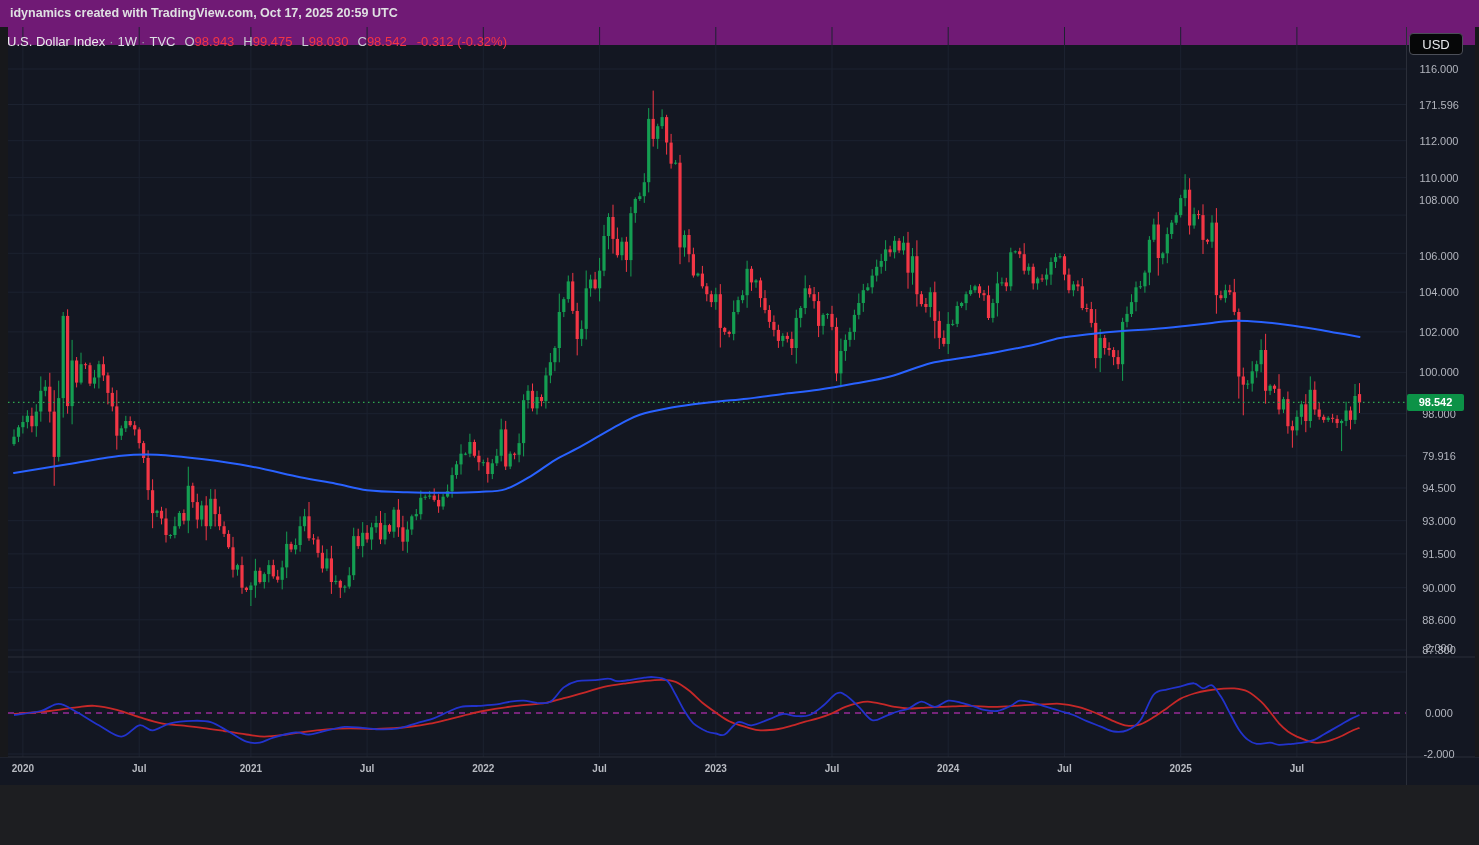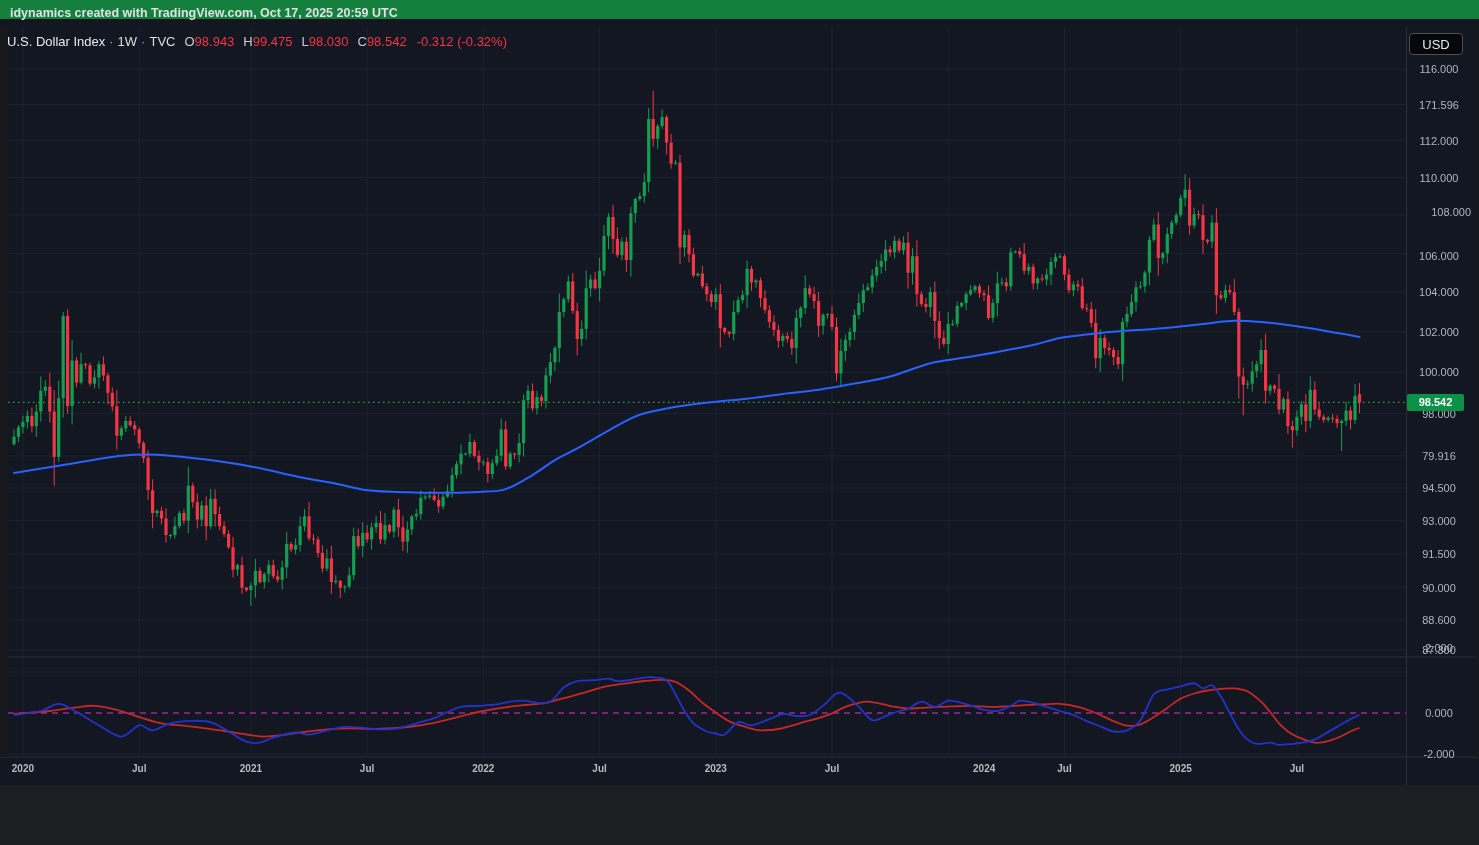--- a/index.html
+++ b/index.html
@@ -1,18 +1,18 @@
 <!DOCTYPE html>
 <html><head>
 <meta charset="utf-8">
 <style>
   html,body{margin:0;padding:0;background:#0c0d10;}
   #app{position:relative;width:1479px;height:845px;background:#131722;overflow:hidden;
        font-family:"Liberation Sans",sans-serif;-webkit-font-smoothing:antialiased;}
-  #topbar{position:absolute;left:0;top:0;width:1479px;height:19px;background:#15803d;
+  #topbar{position:absolute;left:0;top:0;width:1479px;height:45px;background:#701a75;
           color:#dfe0e2;font-size:12.5px;font-weight:700;line-height:27px;padding-left:10px;box-sizing:border-box;}
   #chartsvg{position:absolute;left:0;top:0;}
   .edge{position:absolute;top:27px;height:730px;background:#17181b;}
   #legend{position:absolute;left:7px;top:34px;font-size:13px;white-space:nowrap;}
   #legend .sym{color:#e9eaec;font-weight:500;}
   #legend .sep{color:#9aa0a9;padding:0 4px;}
   #legend .meta{color:#dcdee3;}
   #legend .k{color:#c9ccd3;margin-left:9px;}
   #legend .v{color:#f23645;}
   #legend .chg{color:#f23645;margin-left:10px;}
@@ -689,21 +689,21 @@
     <span class="sym">U.S. Dollar Index</span><span class="sep">·</span><span class="meta">1W</span><span class="sep">·</span><span class="meta">TVC</span><span id="ohlcvals"><span class="k">O</span><span class="v">98.943</span><span class="k">H</span><span class="v">99.475</span><span class="k">L</span><span class="v">98.030</span><span class="k">C</span><span class="v">98.542</span></span><span class="chg">-0.312 (-0.32%)</span>
   </div>
 
   <div id="usdbtn">USD</div>
 
   <div id="price-ticks">
       <div class="ptick" style="top: 62px;">116.000</div>
       <div class="ptick" style="top: 97.5487px;">171.596</div>
       <div class="ptick" style="top: 133.727px;">112.000</div>
       <div class="ptick" style="top: 170.556px;">110.000</div>
-      <div class="ptick" style="top: 205px; text-align: right;">108.000</div>
+      <div class="ptick" style="top: 193px;">108.000</div>
       <div class="ptick" style="top: 249px;">106.000</div>
       <div class="ptick" style="top: 285.203px;">104.000</div>
       <div class="ptick" style="top: 324.894px;">102.000</div>
       <div class="ptick" style="top: 365.37px;">100.000</div>
       <div class="ptick" style="top: 406.665px;">98.000</div>
       <div class="ptick" style="top: 448.811px;">79.916</div>
       <div class="ptick" style="top: 481px;">94.500</div>
       <div class="ptick" style="top: 513.705px;">93.000</div>
       <div class="ptick" style="top: 546.941px;">91.500</div>
       <div class="ptick" style="top: 580.727px;">90.000</div>
@@ -718,21 +718,21 @@
     </div>
   <div id="time-ticks">
       <div class="tlabel" style="left: 22.9px;">2020</div>
       <div class="tlabel" style="left: 139.2px;">Jul</div>
       <div class="tlabel" style="left: 250.9px;">2021</div>
       <div class="tlabel" style="left: 367.1px;">Jul</div>
       <div class="tlabel" style="left: 483.3px;">2022</div>
       <div class="tlabel" style="left: 599.6px;">Jul</div>
       <div class="tlabel" style="left: 715.8px;">2023</div>
       <div class="tlabel" style="left: 832px;">Jul</div>
-      <div class="tlabel" style="left: 948.2px; margin-left: 36px;">2024</div>
+      <div class="tlabel" style="left: 948.2px;">2024</div>
       <div class="tlabel" style="left: 1064.5px;">Jul</div>
       <div class="tlabel" style="left: 1180.7px;">2025</div>
       <div class="tlabel" style="left: 1296.9px;">Jul</div>
     </div>
 
   <div id="footer">
     
     
   </div>
 </div>

